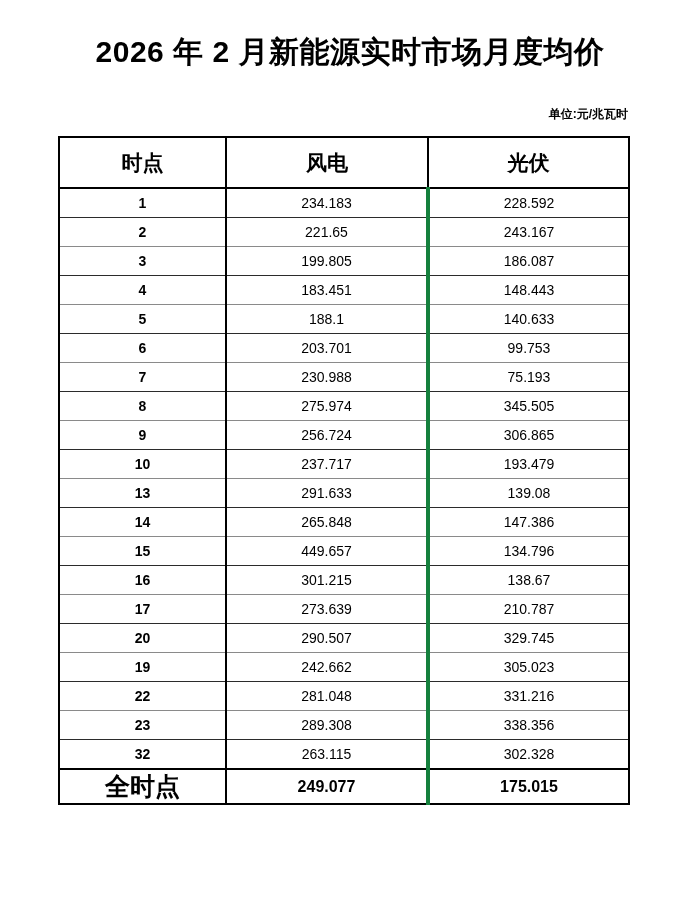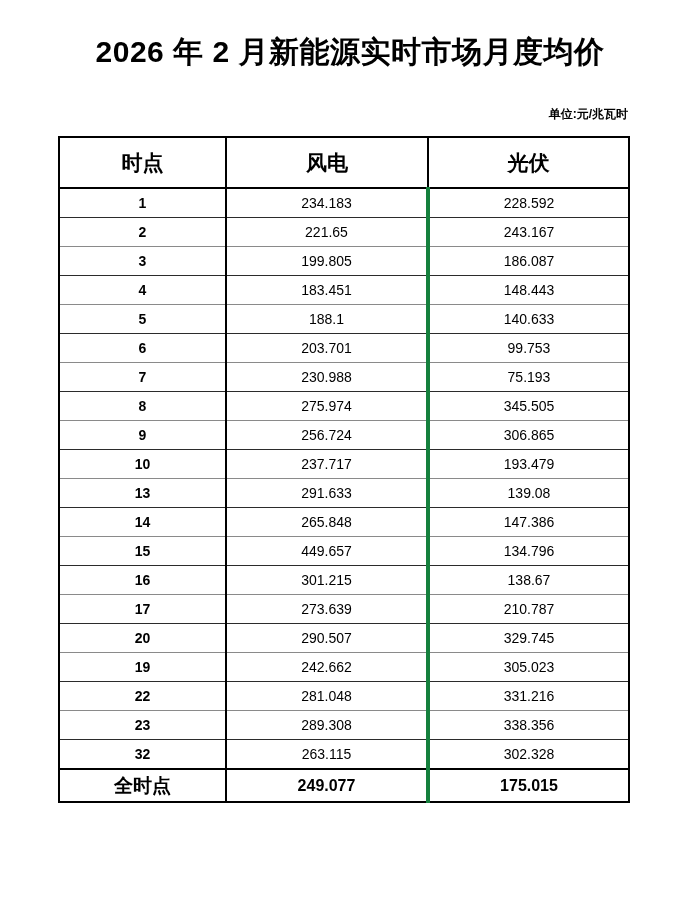--- a/index.html
+++ b/index.html
@@ -107,21 +107,21 @@
   tbody tr:nth-child(even) td { border-bottom-color: #8a8a8a; }
 
   tbody tr.total-row td {
     height: 31px;
     font-weight: bold;
     font-size: 16px;
     border-top: 2px solid #000000;
     border-bottom: 2px solid #000000;
   }
   tbody tr.total-row td.cell-time {
-    font-size: 19px;
+    font-size: 25px;
   }
   tbody tr.total-row td.cell-wind,
   tbody tr.total-row td.cell-solar {
     font-size: 16px;
   }
 </style>
 </head>
 <body>
 
 <div class="page">

